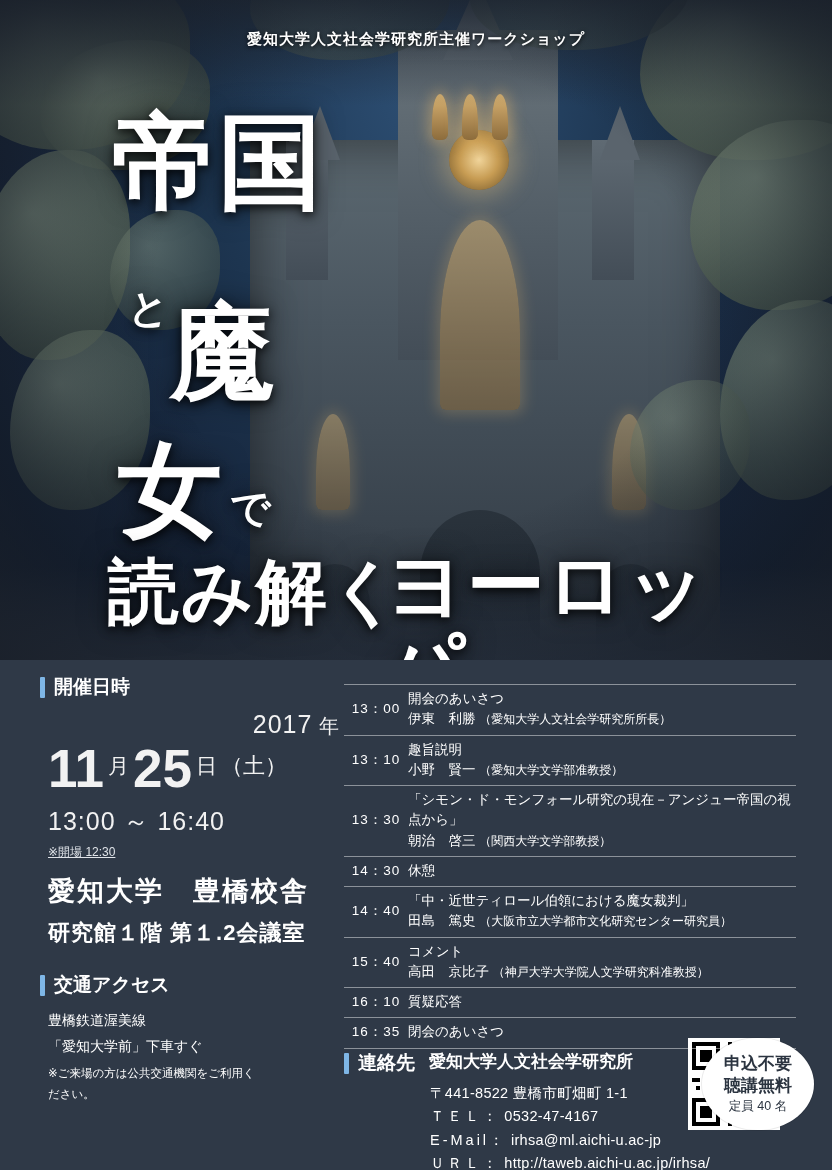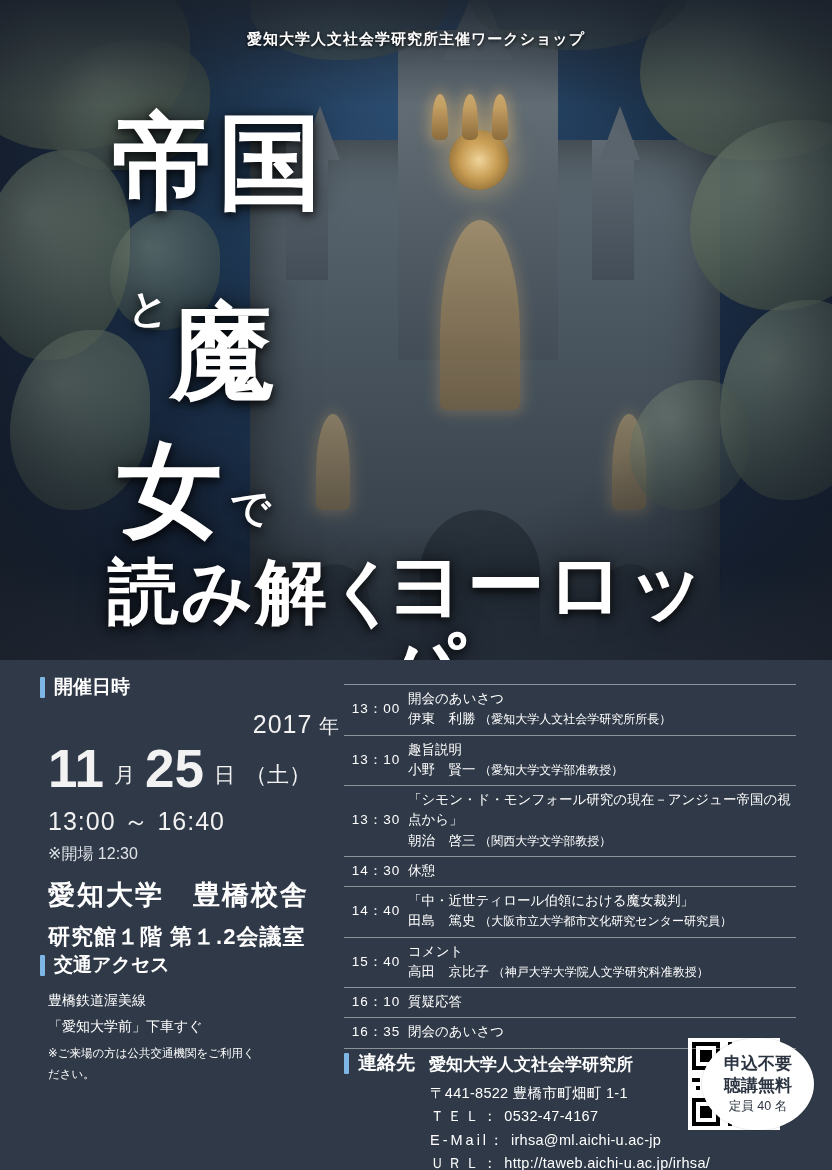--- a/index.html
+++ b/index.html
@@ -108,26 +108,26 @@
   }
   .bar-h::before{
     content:"";display:block;width:5px;height:21px;background:#7eb6e6;border-radius:1px;
   }
   .col-left{position:absolute;left:40px;top:14px;width:300px;}
   .col-right{position:absolute;left:344px;top:14px;width:456px;}
 
   .date-block{margin:10px 0 0 8px;color:#f2f2f2;}
   .date-y{font-size:20px;letter-spacing:1px;text-align:right;}
   .date-y .num{font-size:25px;}
-  .date-big{display:flex;align-items:flex-end;gap:10px;margin-top:2px;}
+  .date-big{display:flex;align-items:center;gap:4px;margin-top:2px;}
   .date-big .n{font-size:53px;font-weight:bold;line-height:1;}
   .date-big .u{font-size:21px;padding-bottom:6px;}
   .date-big .dow{font-size:22px;padding-bottom:5px;}
   .time{font-size:25px;margin-top:10px;letter-spacing:1px;}
-  .note{font-size:16px;margin-top:6px;color:#dfe3e8;}
+  .note{font-size:12px;margin-top:6px;color:#dfe3e8;text-decoration:underline;}
 
   .place{margin:12px 0 0 8px;}
   .place .p1{font-size:27px;font-weight:bold;letter-spacing:2px;}
   .place .p2{font-size:22px;font-weight:bold;margin-top:9px;letter-spacing:1px;}
 
   .access{margin:10px 0 0 8px;font-size:14px;line-height:1.85;width:212px;}
   .access .small{font-size:11.5px;margin-top:3px;}
   .qr{
     position:absolute;right:52px;top:378px;width:92px;height:92px;background:#fff;
   }
@@ -146,21 +146,21 @@
   td.time-c{
     width:64px;text-align:center;font-size:13.5px;letter-spacing:1px;color:#fff;white-space:nowrap;
   }
   td.body-c{padding-left:10px;line-height:1.5;}
   .p-title{font-size:13.5px;}
   .p-speaker{font-size:13.5px;}
   .p-speaker .aff{font-size:12px;}
 
   
   .contact{position:absolute;left:344px;top:390px;width:470px;}
-  .contact .head{display:flex;align-items:flex-end;gap:14px;}
+  .contact .head{display:flex;align-items:flex-start;gap:14px;}
   .contact .inst{font-size:17px;font-weight:bold;}
   .contact .lines{margin:6px 0 0 86px;font-size:14.5px;line-height:1.62;letter-spacing:.3px;}
   .contact .lines .lbl{letter-spacing:3px;}
 
   .badge{
     position:absolute;right:18px;top:378px;width:112px;height:92px;border-radius:50%;
     background:#fff;color:#2b3440;text-align:center;
     display:flex;flex-direction:column;justify-content:center;align-items:center;
     box-shadow:0 0 0 1px rgba(0,0,0,.08);
   }
@@ -246,21 +246,21 @@
       </div>
       <div class="time">13:00 ～ 16:40</div>
       <div class="note">※開場 12:30</div>
     </div>
 
     <div class="place">
       <div class="p1">愛知大学　豊橋校舎</div>
       <div class="p2">研究館１階 第１.2会議室</div>
     </div>
 
-    <div class="bar-h" style="">交通アクセス</div>
+    <div class="bar-h" style="margin-top:24px;">交通アクセス</div>
     <div class="access">
       <div>豊橋鉄道渥美線</div>
       <div>「愛知大学前」下車すぐ</div>
       <div class="small">※ご来場の方は公共交通機関をご利用ください。</div>
     </div>
   </div>
 
   <div class="qr">
     <svg width="92" height="92" viewBox="0 0 23 23" shape-rendering="crispEdges">
       <rect width="23" height="23" fill="#fff"></rect>

